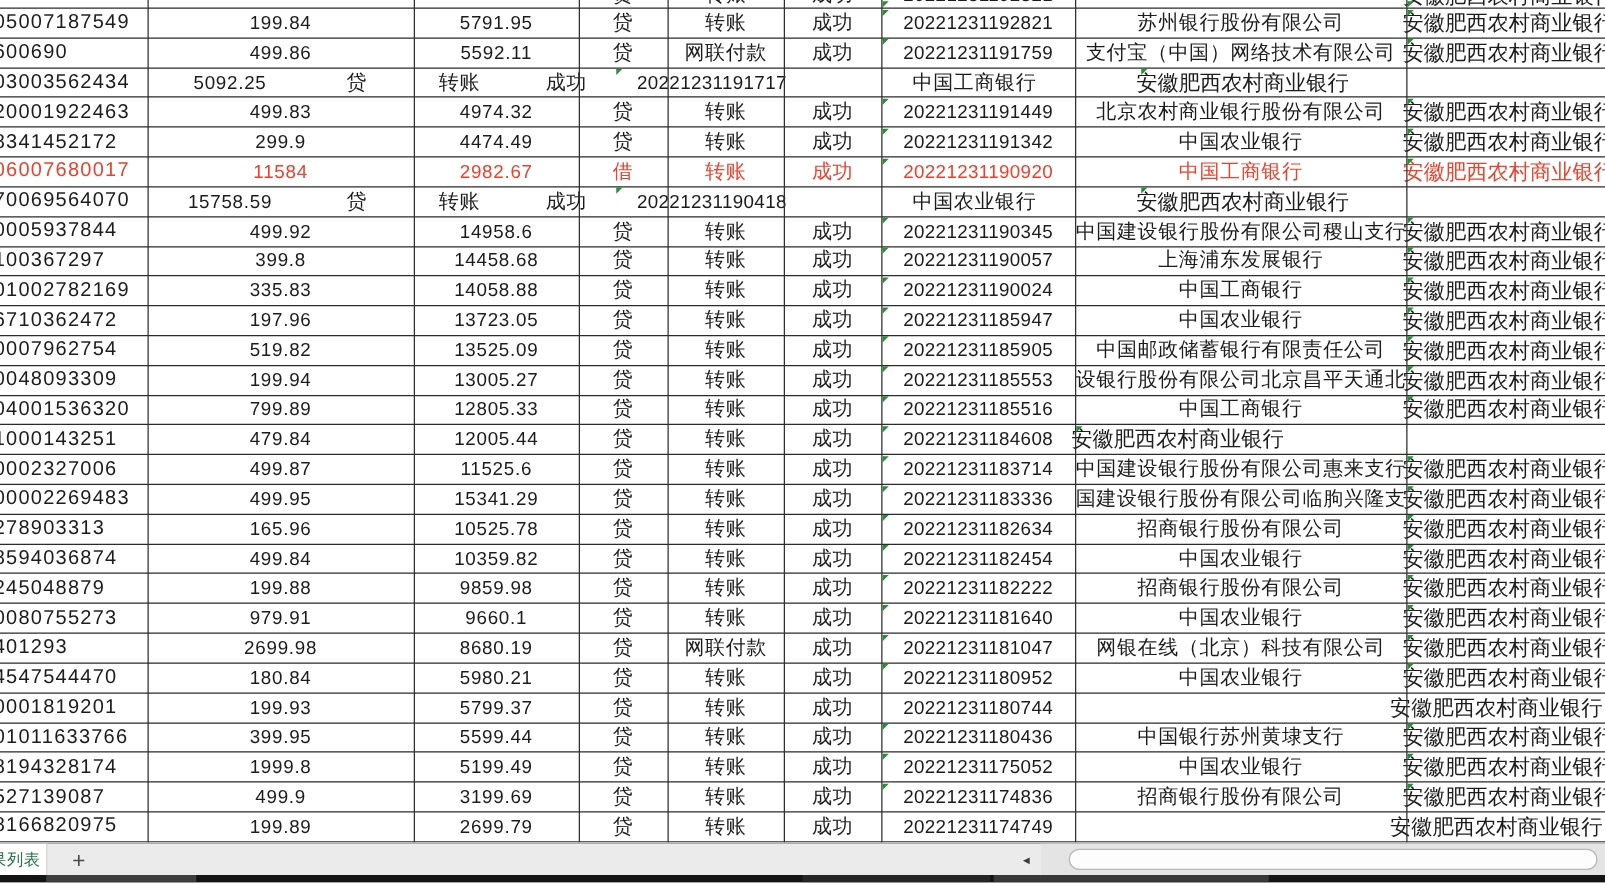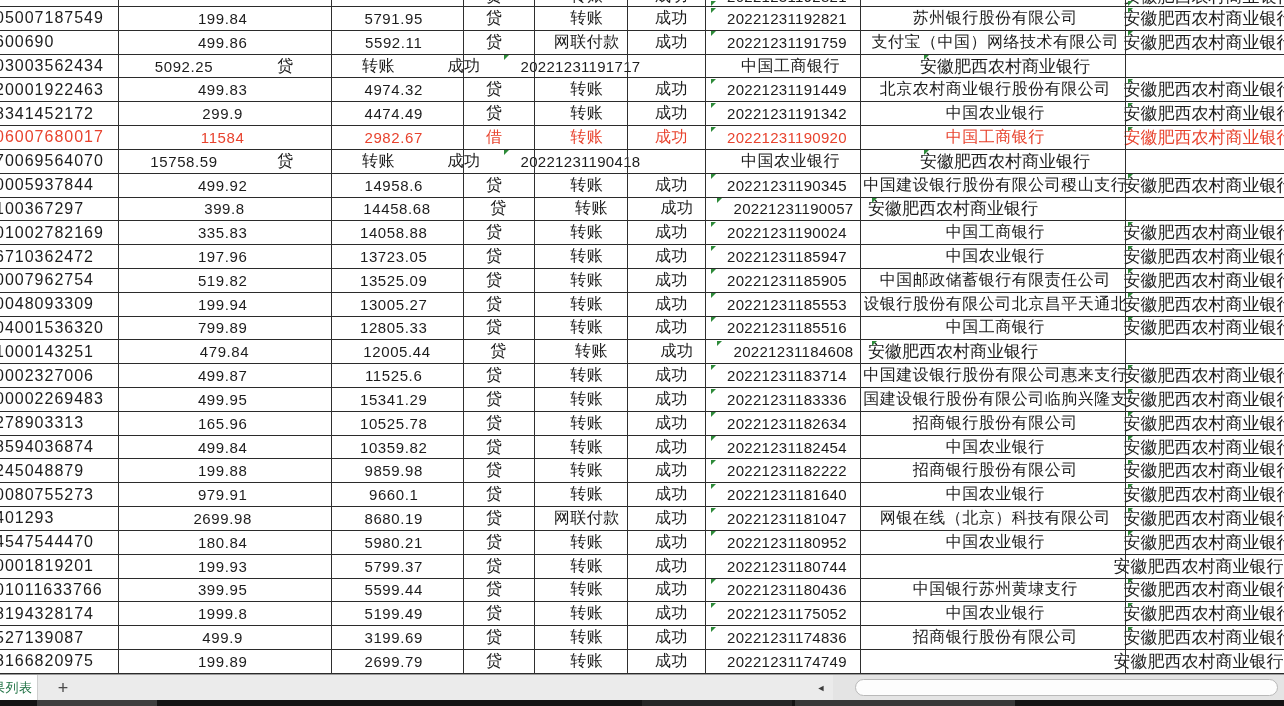--- a/index.html
+++ b/index.html
@@ -14,21 +14,21 @@
   .vline{position:absolute;top:0;width:1px;height:674px;background:#2f2f2f;z-index:6;}
   .row{display:flex;width:1310px;height:23.82px;border-bottom:1px solid #2b2b2b;align-items:center;}
   .row.sliver{height:7px;overflow:hidden;align-items:flex-start;}
   .row.sliver .cell span{display:block;margin-top:-14px;}
   .cell{position:relative;height:100%;display:flex;align-items:center;justify-content:center;overflow:visible;white-space:nowrap;}
   .c1{width:118px;justify-content:flex-start;overflow:hidden;}
   .c1 span{margin-left:-5px;font-size:16px;letter-spacing:1px;}
   .c2{width:213px;}
   .c3{width:132px;}
   .c4{width:71px;}
-  .c5{width:93px;margin-left:11px;}
+  .c5{width:93px;}
   .c6{width:78px;}
   .c7{width:155px;}
   .c8{width:265px;overflow:hidden;text-align:center;}
   .c9{width:185px;justify-content:flex-start;overflow:visible;}
   .num{font-size:15px;letter-spacing:0.6px;}
   .c7 .num{letter-spacing:0.3px;}
   .cjk{font-size:16px;letter-spacing:0.5px;}
   .c9 .cjk{font-size:17px;letter-spacing:0;position:relative;left:-3px;}
   .row.bank-empty .c9 .cjk{left:-13px;}
   .tri{position:absolute;left:1px;top:0.5px;width:0;height:0;
@@ -339,20 +339,23 @@
     <div class="cell c5">
             <span class="cjk">转账</span>
           </div>
     <div class="cell c6">
             <span class="cjk">成功</span>
           </div>
     <div class="cell c7">
             <i class="tri"></i>
             <span class="num">20221231190057</span>
           </div>
+    <div class="cell c8">
+            <span class="cjk">上海浦东发展银行</span>
+          </div>
     <div class="cell c9">
             <i class="tri"></i>
             <span class="cjk">安徽肥西农村商业银行</span>
           </div>
   </div>
         <div class="row">
     <div class="cell c1">
             <span class="num">01002782169</span>
           </div>
     <div class="cell c2">

